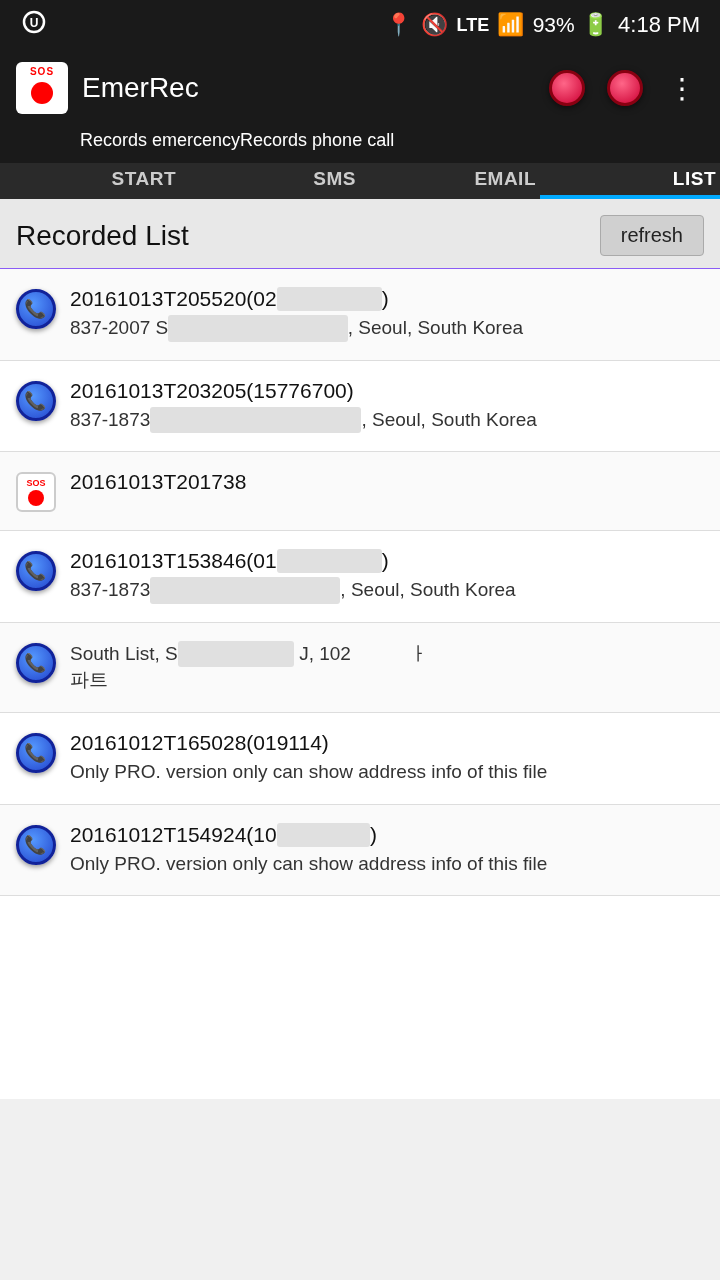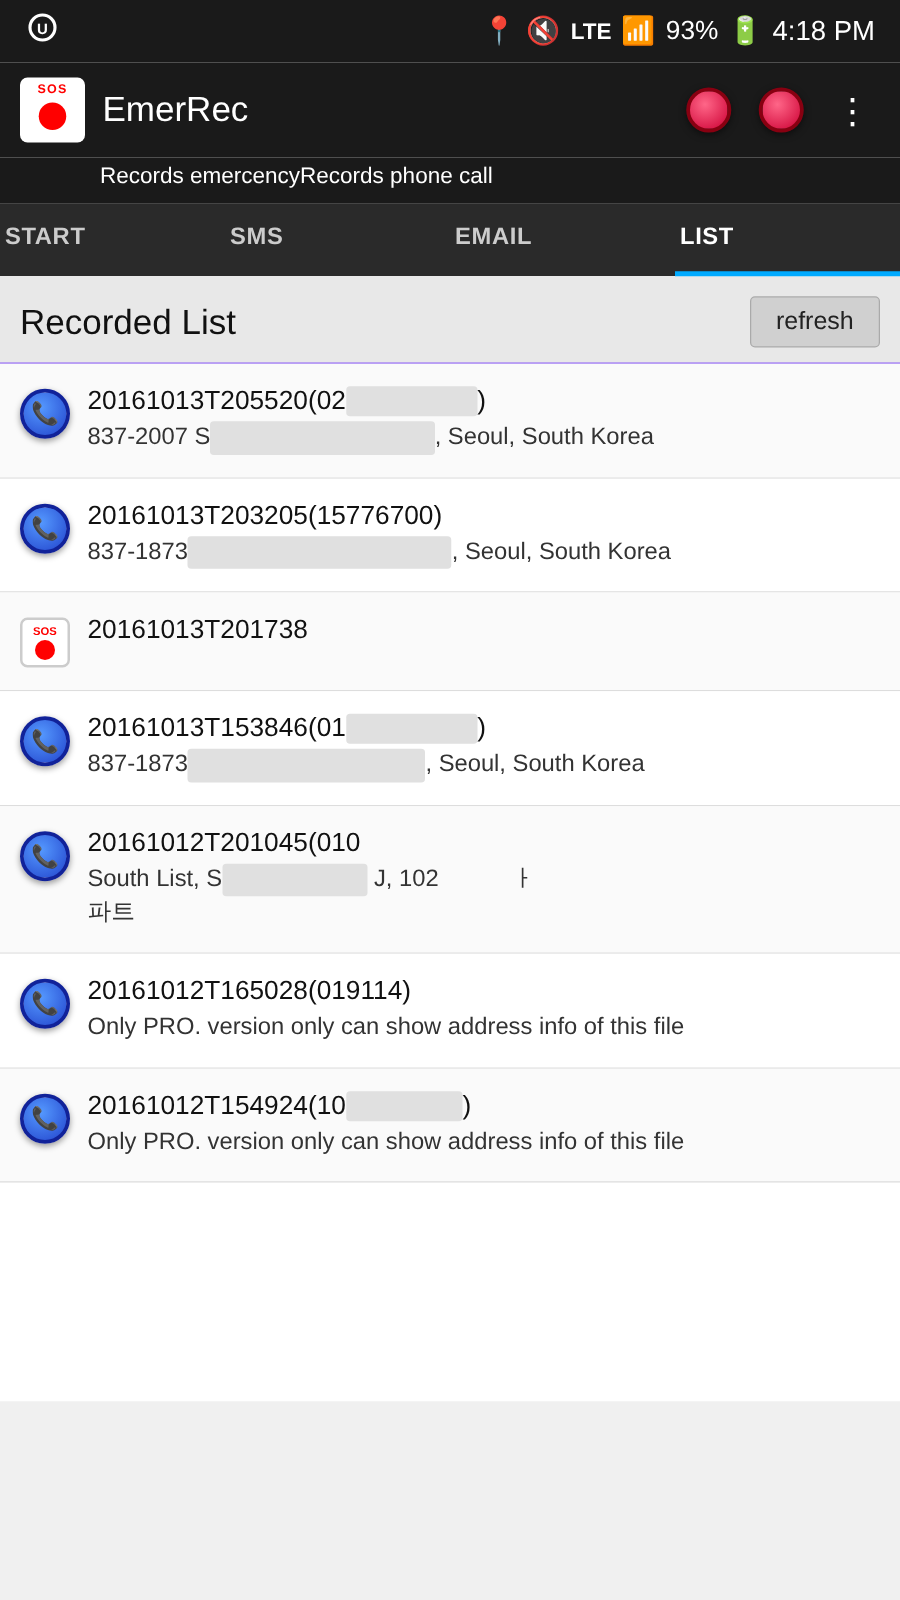--- a/index.html
+++ b/index.html
@@ -114,22 +114,22 @@
     }
 
     
     .nav-tabs {
       background: #2a2a2a;
       display: flex;
       border-bottom: none;
     }
     .nav-tab {
       flex: 1;
-      text-align: left;
-      padding: 16px 4px;
+      text-align: right;
+      padding: 5px 4px;
       color: #cccccc;
       font-size: 19px;
       font-weight: bold;
       cursor: pointer;
       letter-spacing: 0.5px;
       border-bottom: 4px solid transparent;
     }
     .nav-tab.active {
       color: white;
       border-bottom: 4px solid #00aaff;
@@ -347,23 +347,20 @@
       </div>
       <div class="item-address">
         <span>837-1873</span><span class="item-address-blurred">&nbsp;&nbsp;&nbsp;&nbsp;&nbsp;&nbsp;&nbsp;&nbsp;&nbsp;&nbsp;&nbsp;&nbsp;&nbsp;&nbsp;&nbsp;&nbsp;&nbsp;&nbsp;&nbsp;&nbsp;&nbsp;&nbsp;&nbsp;&nbsp;&nbsp;&nbsp;&nbsp;&nbsp;&nbsp;&nbsp;&nbsp;&nbsp;&nbsp;&nbsp;&nbsp;&nbsp;</span><span>, Seoul, South Korea</span>
       </div>
     </div>
   </div>
 
   <div class="record-item">
     <div class="phone-icon item-icon">📞</div>
     <div class="item-details">
-      <div class="item-title">
-        <span>20161012T201045(010</span>
-      </div>
       <div class="item-address">
         <span>South List, S</span><span class="item-address-blurred">&nbsp;&nbsp;&nbsp;&nbsp;&nbsp;&nbsp;&nbsp;&nbsp;&nbsp;&nbsp;&nbsp;&nbsp;&nbsp;&nbsp;&nbsp;&nbsp;&nbsp;&nbsp;&nbsp;&nbsp;&nbsp;&nbsp;</span>
         <span>J, 102</span>&nbsp;&nbsp;&nbsp;&nbsp;&nbsp;&nbsp;&nbsp;&nbsp;&nbsp;&nbsp;
         <span>ㅏ</span><br>
         <span>파트</span>
       </div>
     </div>
   </div>
 
   <div class="record-item">

